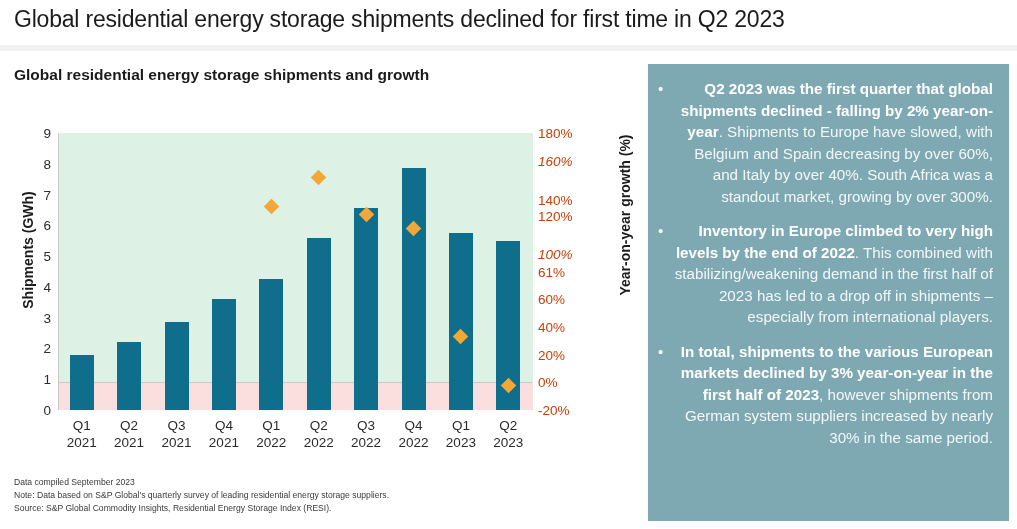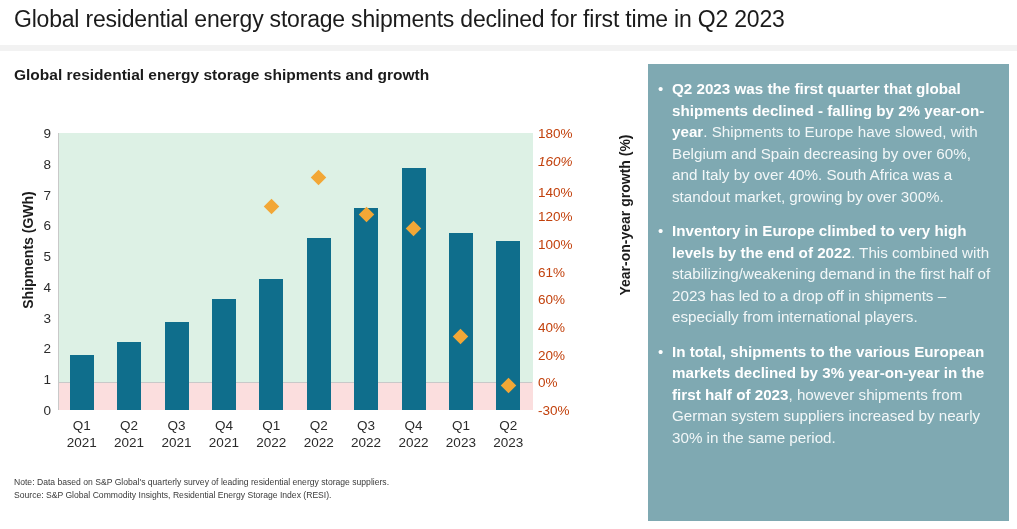--- a/index.html
+++ b/index.html
@@ -92,21 +92,21 @@
     position:absolute;left:648px;top:64px;width:361px;height:457px;
     background:#7fa9b2;padding:14px 16px 10px 10px;box-sizing:border-box;
     color:#ffffff;
   }
   .bullet-row{display:flex;margin-bottom:13px;}
   .bullet-dot{
     flex:0 0 14px;font-size:15px;line-height:21px;text-align:left;
     color:#ffffff;
   }
   .bullet-text{
-    flex:1 1 auto;font-size:15.2px;line-height:21.5px;color:#f2f7f8;
+    flex:1 1 auto;font-size:15.2px;line-height:21.5px;color:#f2f7f8;text-align:right;
   }
   .bullet-text b{color:#ffffff;font-weight:bold;}
 </style>
 </head>
 <body>
 
 <div id="main-title">Global residential energy storage shipments declined for first time in Q2 2023</div>
 <div id="title-rule"></div>
 
 <div id="chart-panel">
@@ -141,29 +141,29 @@
       </div>
 
     <div id="plot-area" style="background: rgb(221, 241, 229);">
       <div id="plot-negative" style="background: rgb(251, 222, 222); height: 27.7px;"></div>
     </div>
     <div id="plot-baseline" style="top: 330.3px;"></div>
 
     <div id="y-right-ticks">
         <div class="ytick-r" style="top: 0px;">180%</div>
         <div class="ytick-r" style="top: 27.7px; font-style: italic;">160%</div>
-        <div class="ytick-r" style="top: 59px;">140%</div>
+        <div class="ytick-r" style="top: 67px;">140%</div>
         <div class="ytick-r" style="top: 83.1px;">120%</div>
-        <div class="ytick-r" style="top: 111px;">100%</div>
+        <div class="ytick-r" style="top: 121px; font-style: italic;">100%</div>
         <div class="ytick-r" style="top: 138.5px;">61%</div>
         <div class="ytick-r" style="top: 166.2px;">60%</div>
         <div class="ytick-r" style="top: 193.9px; text-align: right;">40%</div>
         <div class="ytick-r" style="top: 221.6px;">20%</div>
         <div class="ytick-r" style="top: 249.3px;">0%</div>
-        <div class="ytick-r" style="top: 277px;">-30%</div>
+        <div class="ytick-r" style="top: 277px;">-20%</div>
       </div>
     <div id="y-right-title">Year-on-year growth (%)</div>
 
     <div id="x-ticks">
         <div class="xtick" style="left: 57.7px;">
           <div>Q1</div>
           <div>2021</div>
         </div>
         <div class="xtick" style="left: 105.1px;">
           <div>Q2</div>
@@ -218,20 +218,21 @@
         <div class="marker" style="background: rgb(242, 167, 54); left: 265.8px; top: 148.905px;"></div>
         <div class="marker" style="background: rgb(242, 167, 54); left: 313.2px; top: 119.82px;"></div>
         <div class="marker" style="background: rgb(242, 167, 54); left: 360.6px; top: 157.215px;"></div>
         <div class="marker" style="background: rgb(242, 167, 54); left: 408px; top: 171.065px;"></div>
         <div class="marker" style="background: rgb(242, 167, 54); left: 455.4px; top: 279.095px;"></div>
         <div class="marker" style="background: rgb(242, 167, 54); left: 502.8px; top: 327.57px;"></div>
       </div>
   </div>
 
   <div id="footnote">
+    <div>Data compiled September 2023</div>
     <div>Note: Data based on S&amp;P Global's quarterly survey of leading residential energy storage suppliers.</div>
     <div>Source: S&amp;P Global Commodity Insights, Residential Energy Storage Index (RESI).</div>
   </div>
 </div>
 
 <div id="commentary" style="background: rgb(127, 169, 178);">
     <div class="bullet-row">
       <div class="bullet-dot">•</div>
       <div class="bullet-text"><b>Q2 2023 was the first quarter that global shipments declined - falling by 2% year-on-year</b>. Shipments to Europe have slowed, with Belgium and Spain decreasing by over 60%, and Italy by over 40%. South Africa was a standout market, growing by over 300%.</div>
     </div>

